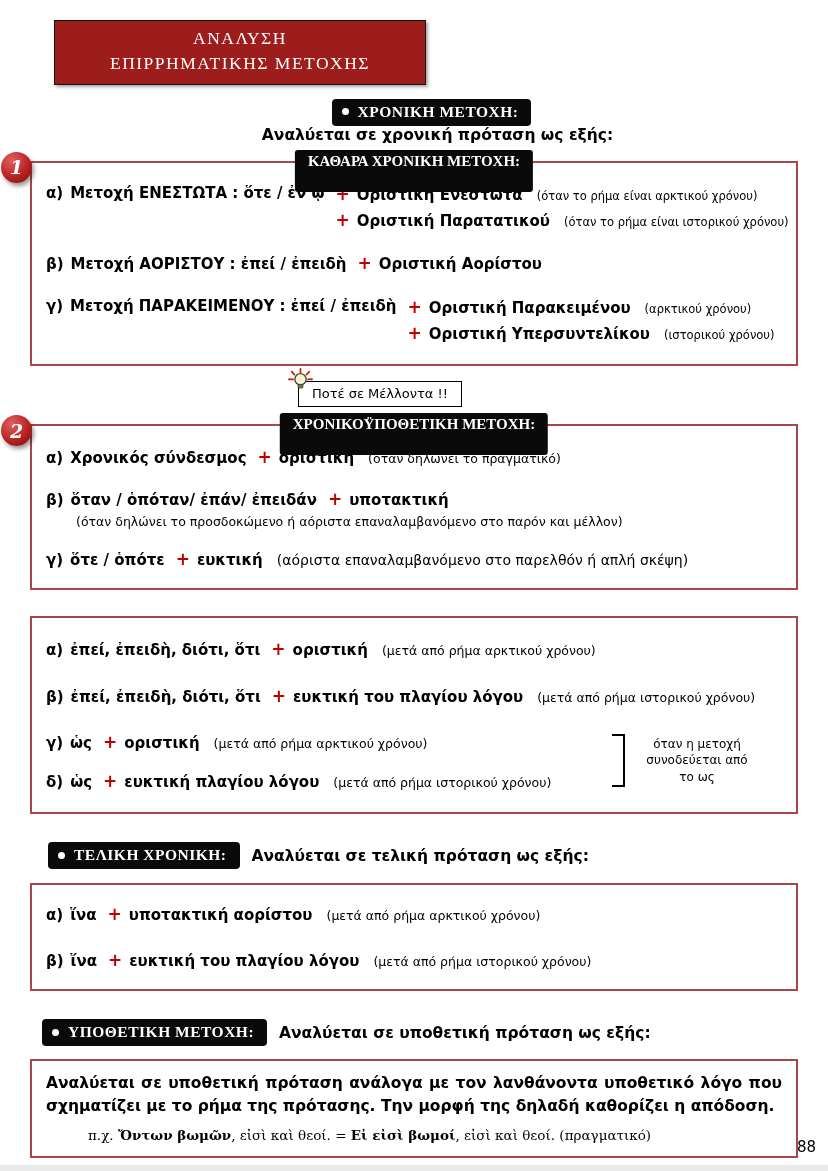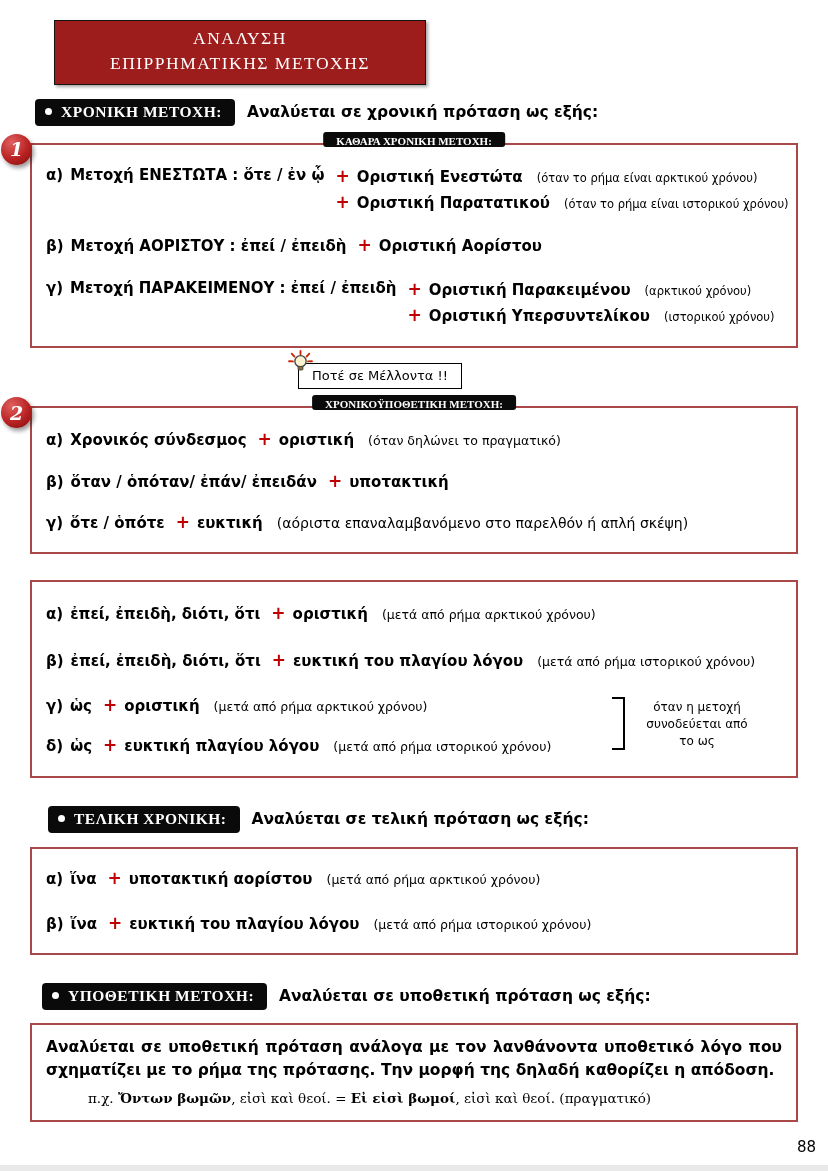--- a/index.html
+++ b/index.html
@@ -50,22 +50,22 @@
     position: relative;
     margin: 0 30px;
     border: 2px solid #a84848;
     background: #fff;
     padding: 18px 10px 16px 14px;
   }
   .box-badge {
     position: absolute; top: -13px; left: 50%; transform: translateX(-50%);
     background: #0a0a0a; color: #fff;
     font-family: "Liberation Serif", "DejaVu Serif", serif;
-    font-weight: bold; font-size: 11px;
-    padding: 3px 13px 0; border-radius: 3px; white-space: nowrap;
+    font-weight: bold; font-size: 15px;
+    padding: 3px 13px 22px; border-radius: 3px; white-space: nowrap;
   }
   .num-badge {
     position: absolute; left: -31px; top: -11px;
     width: 31px; height: 31px; border-radius: 50%;
     background: radial-gradient(circle at 35% 28%, #e06060 0%, #b92222 55%, #7a0d0d 100%);
     color: #fff;
     display: flex; align-items: center; justify-content: center;
     font-family: "DejaVu Serif", serif; font-style: italic; font-weight: bold; font-size: 19px;
     box-shadow: 2px 3px 4px rgba(0,0,0,0.4);
     z-index: 2;
@@ -115,21 +115,21 @@
 </head>
 <body>
 
 <div class="page">
 
   <div class="title-box">
     <div>ΑΝΑΛΥΣΗ</div>
     <div>ΕΠΙΡΡΗΜΑΤΙΚΗΣ ΜΕΤΟΧΗΣ</div>
   </div>
 
-  <div class="section-row" style="margin-left:35px;">
+  <div class="section-row" style="margin-left:35px;flex-direction:column;">
     <span class="badge">
         <span class="bullet"></span>
         <span>ΧΡΟΝΙΚΗ ΜΕΤΟΧΗ:</span>
       </span>
     <span class="intro">Αναλύεται σε χρονική πρόταση ως εξής:</span>
   </div>
 
   <div class="rbox" style="margin-top:17px; padding-bottom:18px;">
     <div class="num-badge">1</div>
     <div class="box-badge">ΚΑΘΑΡΑ ΧΡΟΝΙΚΗ ΜΕΤΟΧΗ:</div>
@@ -201,20 +201,21 @@
         <span class="note" style="font-size:12.5px;">(όταν δηλώνει το πραγματικό)</span>
     </div>
 
     <div class="gap-a">
       <div class="rule-line">
         <span class="rlabel">β)</span>
           <span class="lead-text">ὅταν / ὁπόταν/ ἐπάν/ ἐπειδάν</span>
           <span class="plus">+</span>
           <span class="result">υποτακτική</span>
       </div>
+      <div class="subnote">(όταν δηλώνει το προσδοκώμενο ή αόριστα επαναλαμβανόμενο στο παρόν και μέλλον)</div>
     </div>
 
     <div class="rule-line gap-a">
       <span class="rlabel">γ)</span>
         <span class="lead-text">ὅτε / ὁπότε</span>
         <span class="plus">+</span>
         <span class="result">ευκτική</span>
         <span class="note" style="font-size:14px;">(αόριστα επαναλαμβανόμενο στο παρελθόν ή απλή σκέψη)</span>
     </div>
   </div>

